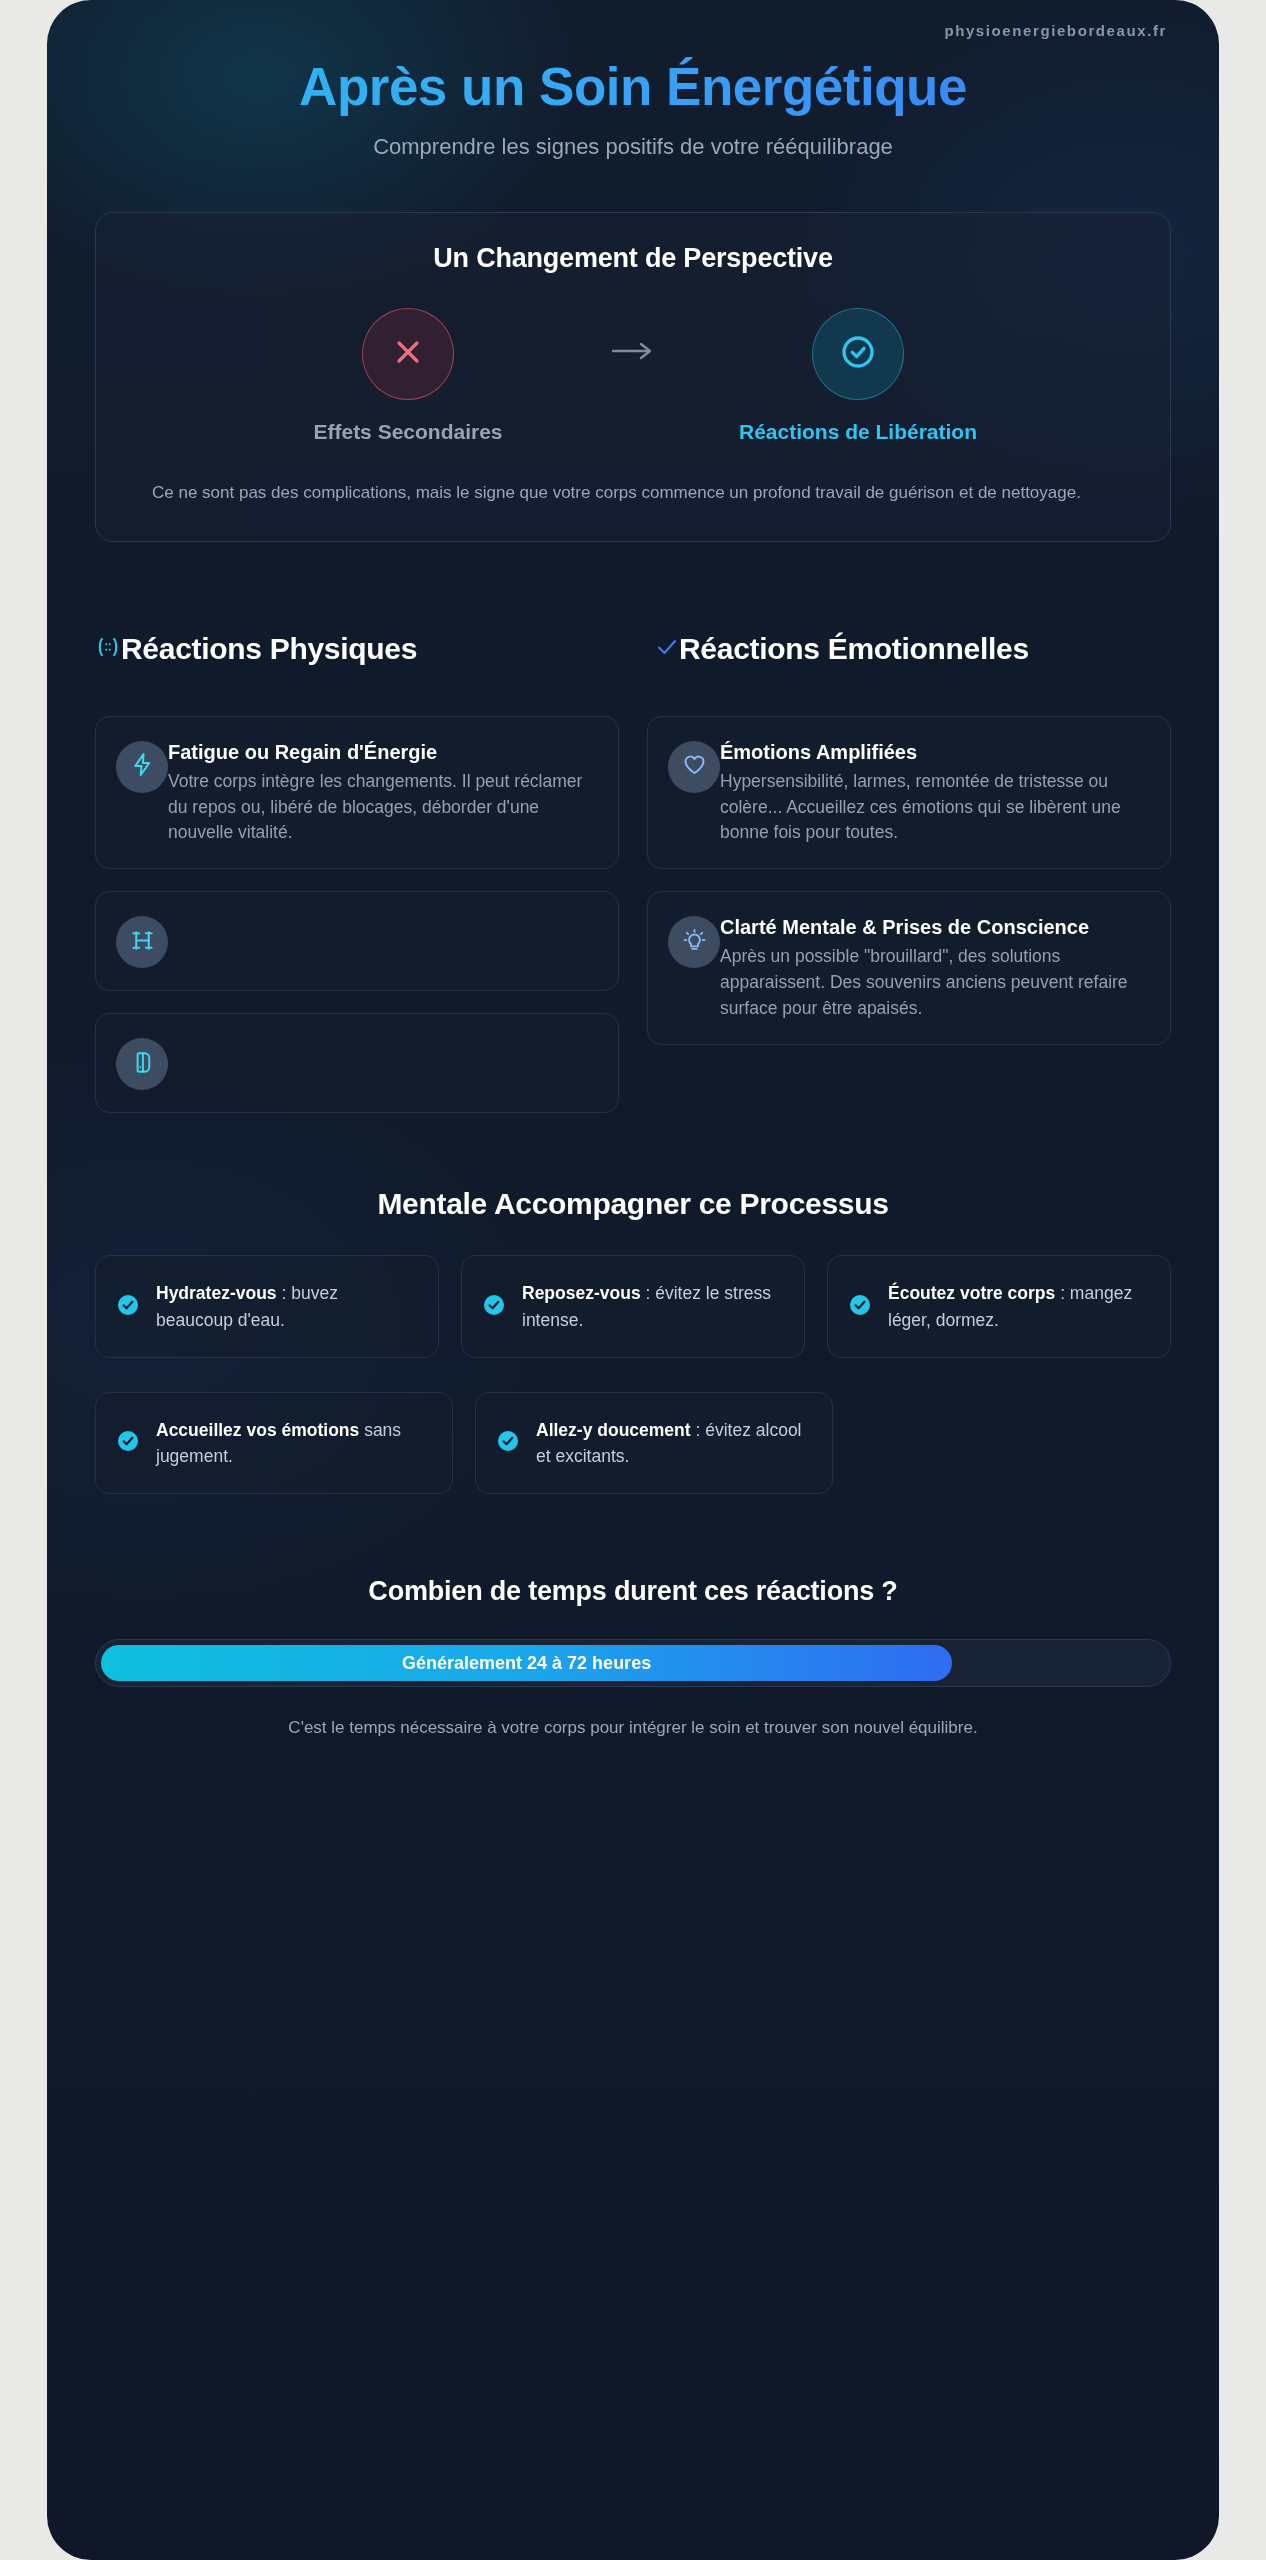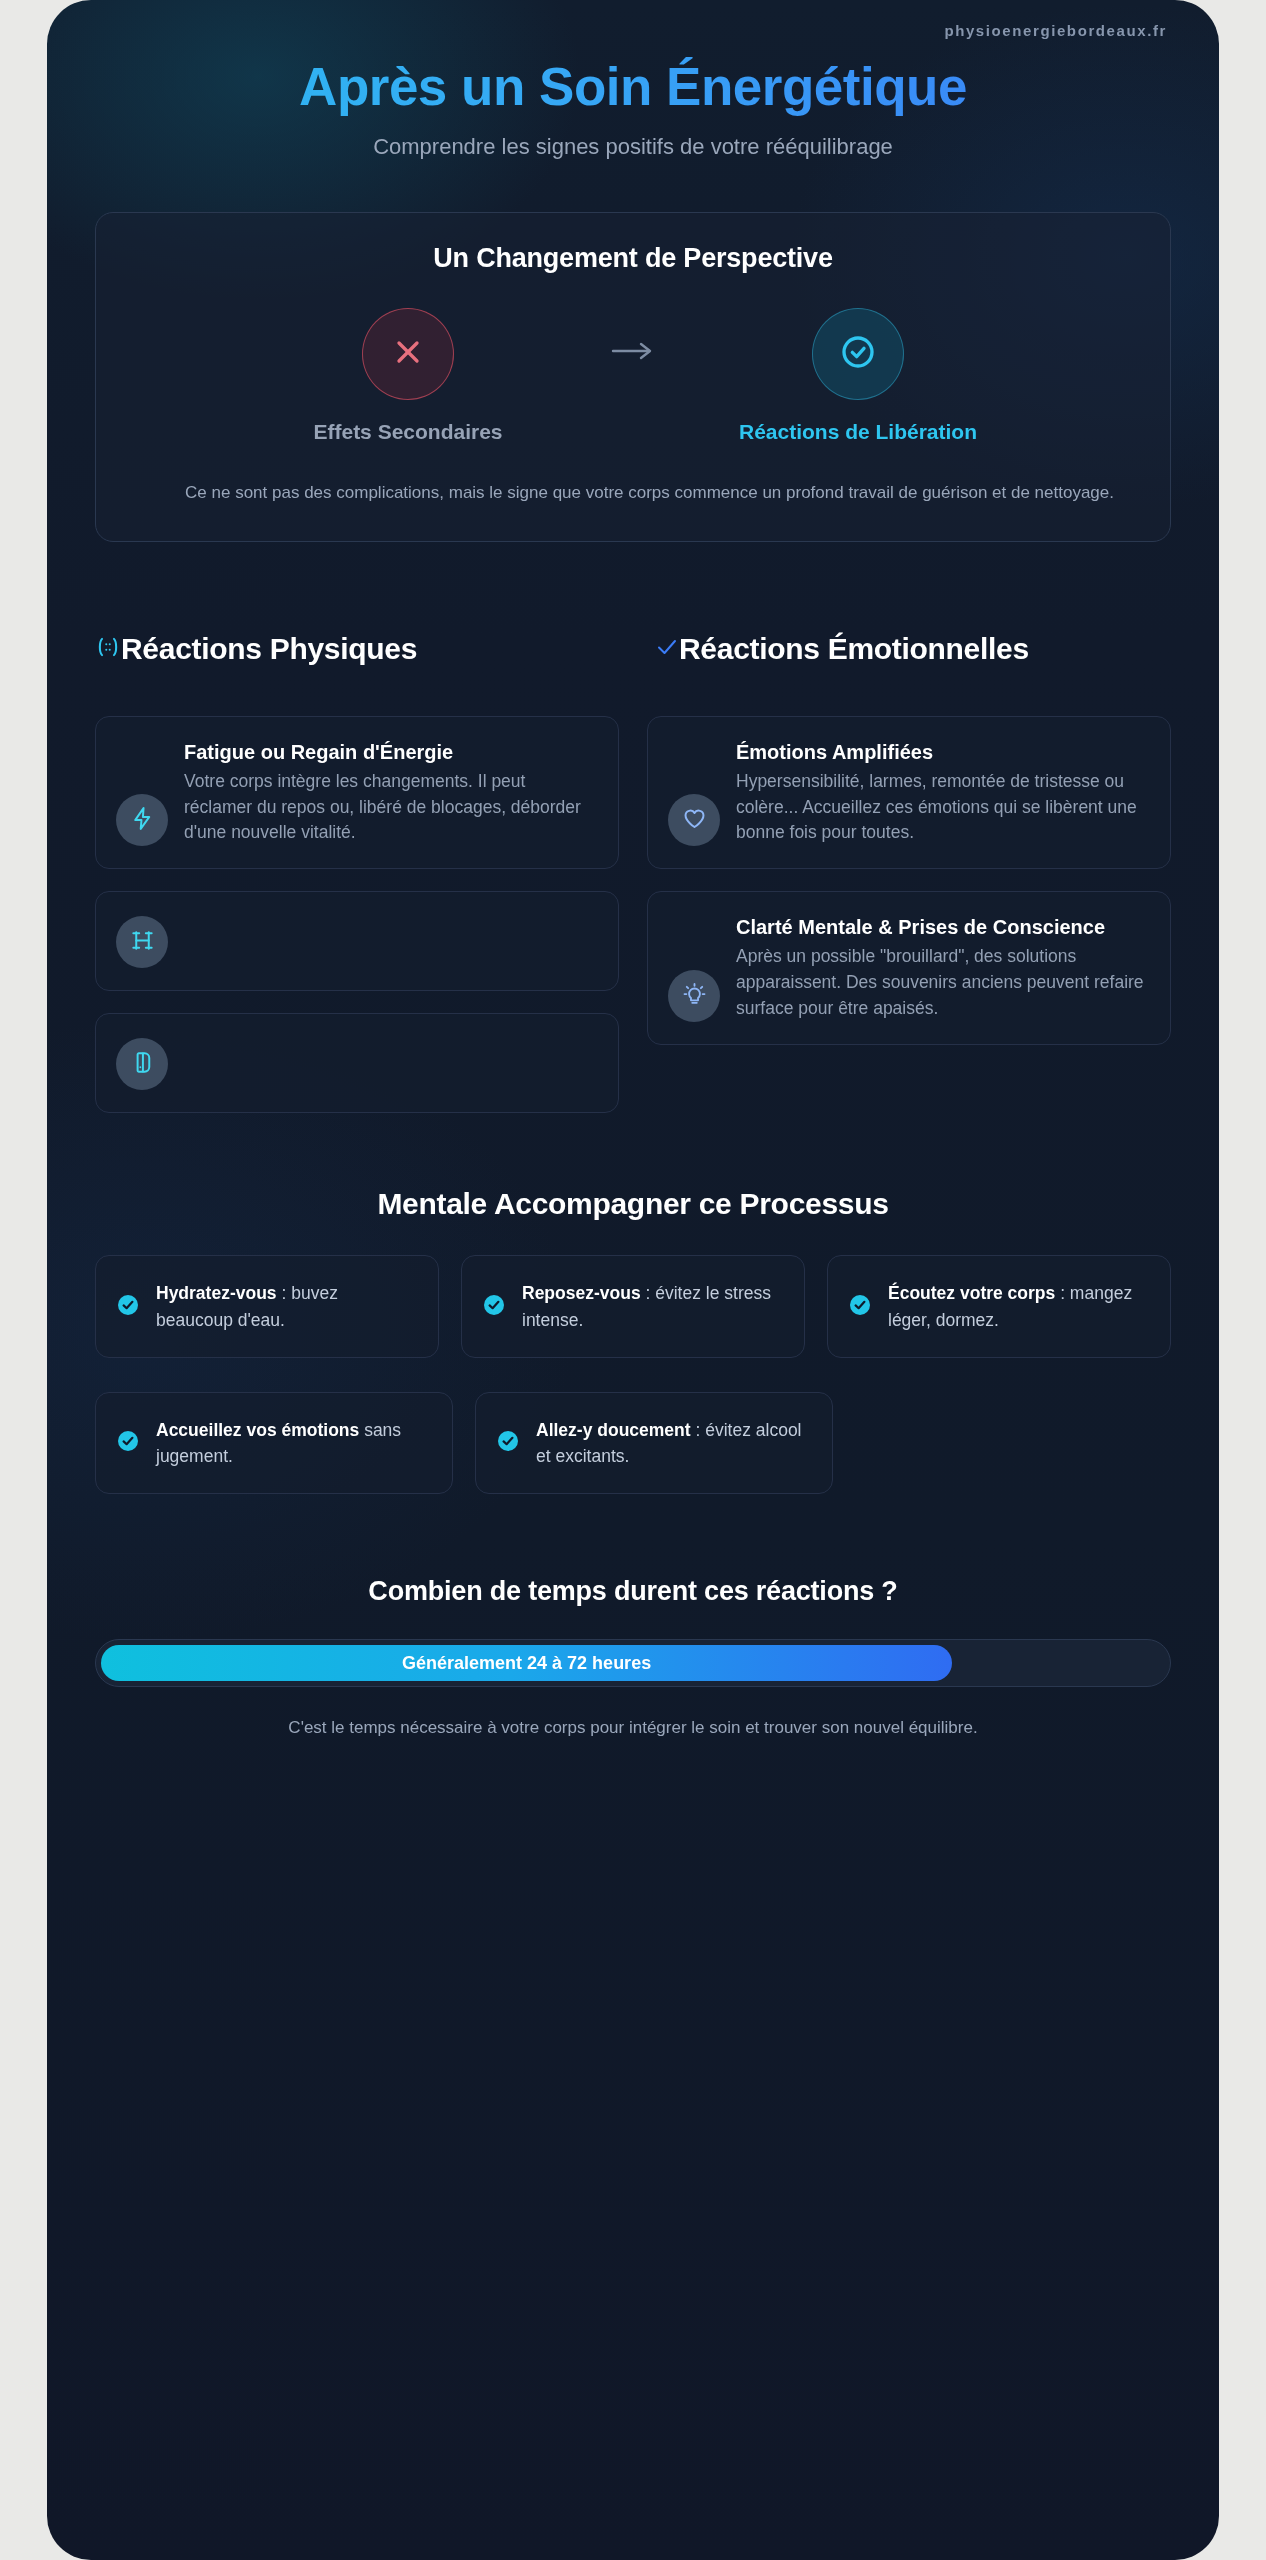--- a/index.html
+++ b/index.html
@@ -90,21 +90,21 @@
   }
   .circ.good {
     background:rgba(17,66,88,0.75);
     border:1px solid rgba(40,143,176,0.65);
   }
   .persp-label { margin-top:20px; font-size:21px; font-weight:700; }
   .persp-label.bad { color:#97a3b6; }
   .persp-label.good { color:#2ec6f0; }
   .arrow-wrap { padding-bottom:46px; }
   .persp-note {
-    text-align:right;
+    text-align:left;
     font-size:17px;
     color:#9aa7bb;
     line-height:1.55;
     margin-top:36px;
     padding:0 28px;
   }
 
   
   .reactions {
     display:flex;
@@ -127,23 +127,21 @@
   }
   .col.right .col-head { padding-left:8px; }
   .col.right { padding-top:0; }
 
   .card {
     border:1px solid #253048;
     border-radius:14px;
     background:rgba(20,29,46,0.72);
     padding:22px 22px 22px 20px;
     display:flex;
-    gap:16px;
     margin-top:22px;
-    align-items:flex-end;
   }
   .card.first { margin-top:24px; }
   .icon-bubble {
     width:52px; height:52px; min-width:52px;
     border-radius:50%;
     background:#3d4c60;
     display:flex; align-items:center; justify-content:center;
     margin-top:2px;
   }
   .card-body { min-width:0; }

